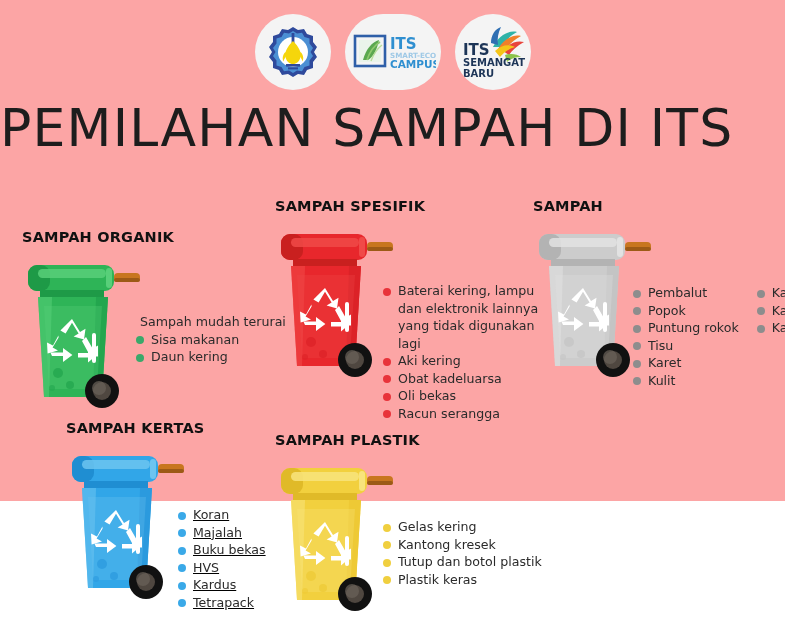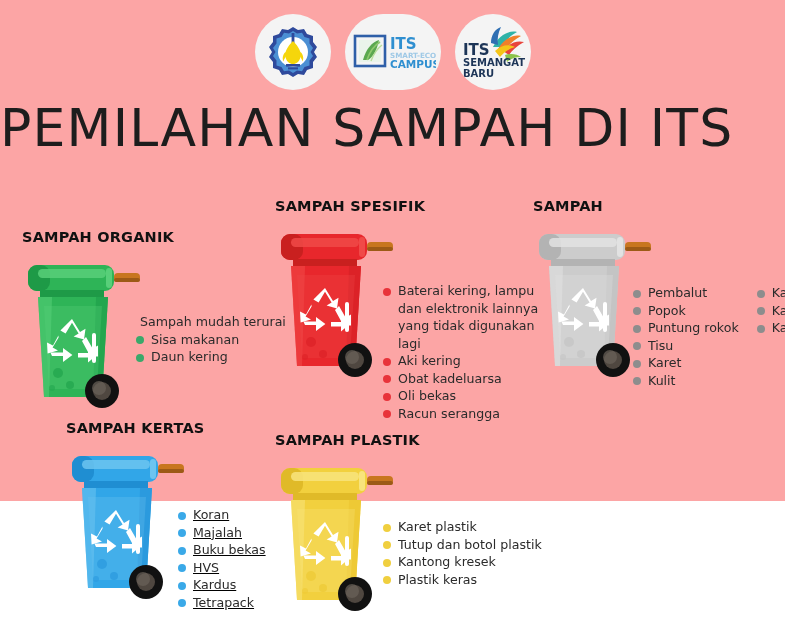--- a/index.html
+++ b/index.html
@@ -377,22 +377,22 @@
   <circle cx="48" cy="128" r="4" fill="#eec935" opacity=".75"></circle>
   <circle cx="30" cy="131" r="3" fill="#eec935" opacity=".6"></circle>
 
   <circle cx="80" cy="134" r="17" fill="#111111"></circle>
   <circle cx="80" cy="134" r="9" fill="#4f4740"></circle>
   <circle cx="77" cy="131" r="7" fill="#6b625a" opacity=".7"></circle>
 </svg>
         </div>
       <div class="lists">
           <ul class="list">
-            <li><span class="dot" style="background: rgb(240, 207, 63);"></span><span>Karet plastik</span></li>
+            <li><span class="dot" style="background: rgb(240, 207, 63);"></span><span>Gelas kering</span></li>
+            <li><span class="dot" style="background: rgb(240, 207, 63);"></span><span>Kantong kresek</span></li>
             <li><span class="dot" style="background: rgb(240, 207, 63);"></span><span>Tutup dan botol plastik</span></li>
-            <li><span class="dot" style="background: rgb(240, 207, 63);"></span><span>Kantong kresek</span></li>
             <li><span class="dot" style="background: rgb(240, 207, 63);"></span><span>Plastik keras</span></li>
           </ul>
         </div>
     </div>
   </div>
 
 </div>
 
 </body></html>

